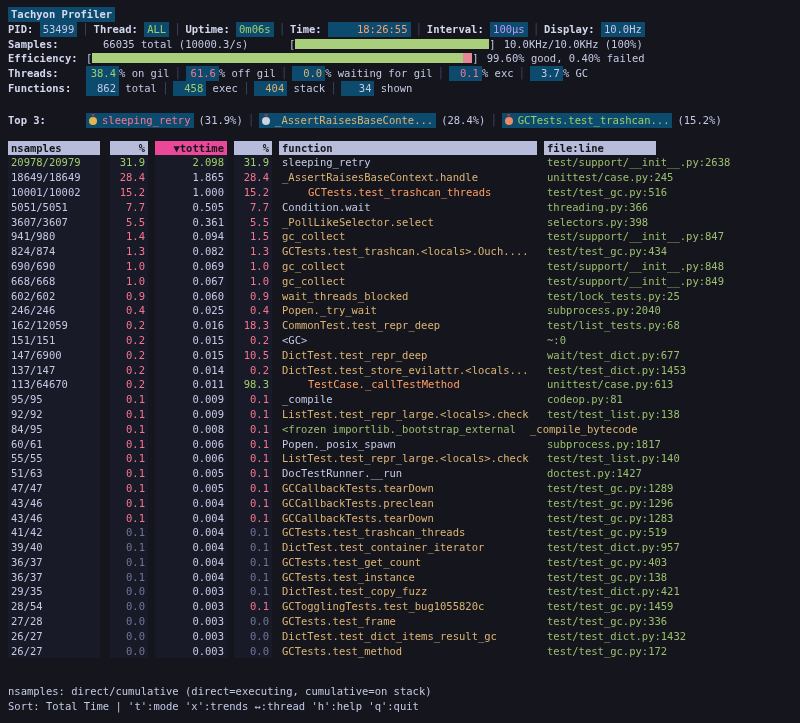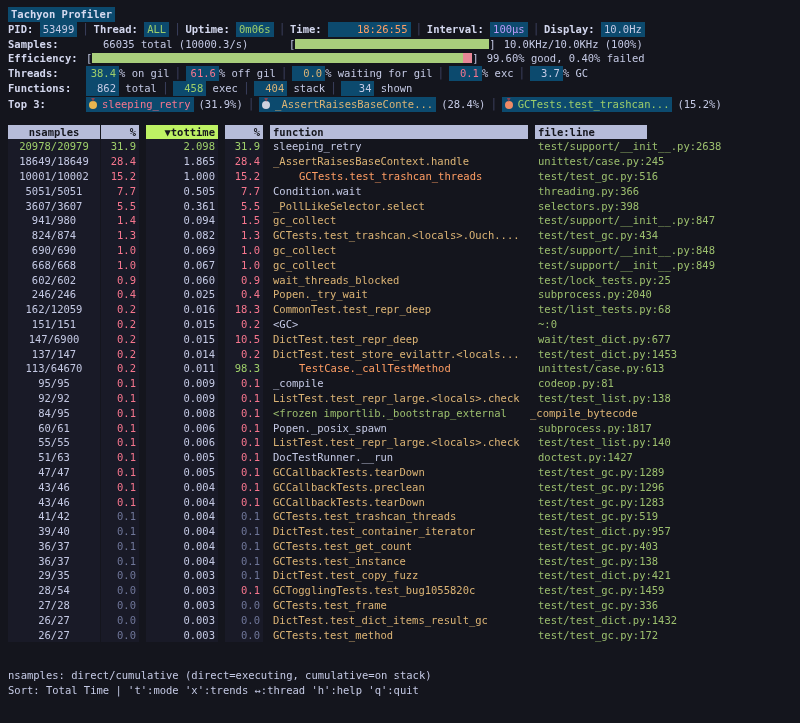--- a/index.html
+++ b/index.html
@@ -18,40 +18,40 @@
   .num{min-width:27px;text-align:right;}
   .sep{color:#414768;margin:0 5px;}
   .seg:last-of-type .sep{display:none;}
   .entry:last-of-type .sep{display:none;}
   .bracket{color:#c4c9e4;}
   .bar{display:inline-block;height:10px;background:#a9ce7c;vertical-align:-1px;}
   .bar-samples{width:194px;}
   .bar-eff{width:380px;}
   .bar-fail{display:block;float:right;width:9px;height:100%;background:#e88797;}
   .after-bar{margin-left:8px;}
-  .top3{margin-top:1px;}
+  .top3{margin-top:17px;}
   .medal{display:inline-block;width:8px;height:8px;border-radius:50%;margin-right:5px;position:relative;vertical-align:-1px;}
   .medal::after{content:"";position:absolute;top:-3px;left:2px;width:4px;height:4px;background:#8c4351;clip-path:polygon(0 0,100% 0,50% 100%);}
   .medal-gold{background:#e7b54f;}
   .medal-silver{background:#cfd3df;}
   .medal-bronze{background:#ef8a66;}
   .top3 .pct{margin-left:5px;color:#c4c9e4;}
 
   .thead{display:flex;margin-top:13px;height:14.8px;}
   .trow{display:flex;height:14.8px;}
   .cell{display:block;box-sizing:border-box;padding:0 3px;white-space:pre;overflow:hidden;}
-  .col-ns{width:92px;text-align:center;margin-right:1px;}
+  .col-ns{width:92px;text-align:left;margin-right:10px;}
   .col-p1{width:38px;text-align:right;margin-right:7px;}
   .col-tt{width:72px;text-align:right;margin-right:7px;}
   .col-p2{width:38px;text-align:right;margin-right:7px;}
   .col-fn{width:258px;margin-right:7px;}
   .col-fl{flex:1;}
   .trow .col-ns,.trow .col-p1,.trow .col-tt,.trow .col-p2{background:#191a27;}
   .thead .cell{background:#b6bcd9;color:#15161d;font-weight:bold;}
-  .thead .col-tt{background:#bef264;padding-left:8px;}
+  .thead .col-tt{background:#ec4899;padding-left:8px;}
   .thead .col-fl{flex:0 0 auto;width:112px;}
   .hl{background:#2c2f47;}
 
   .c-f{color:#c4c9e4;}
   .c-g{color:#9ece6a;}
   .c-r{color:#f7768e;}
   .c-y{color:#dcb475;}
   .c-o{color:#ff9e64;padding-left:29px;}
   .c-p{color:#bb9af7;}
   .c-d{color:#6f7699;}

